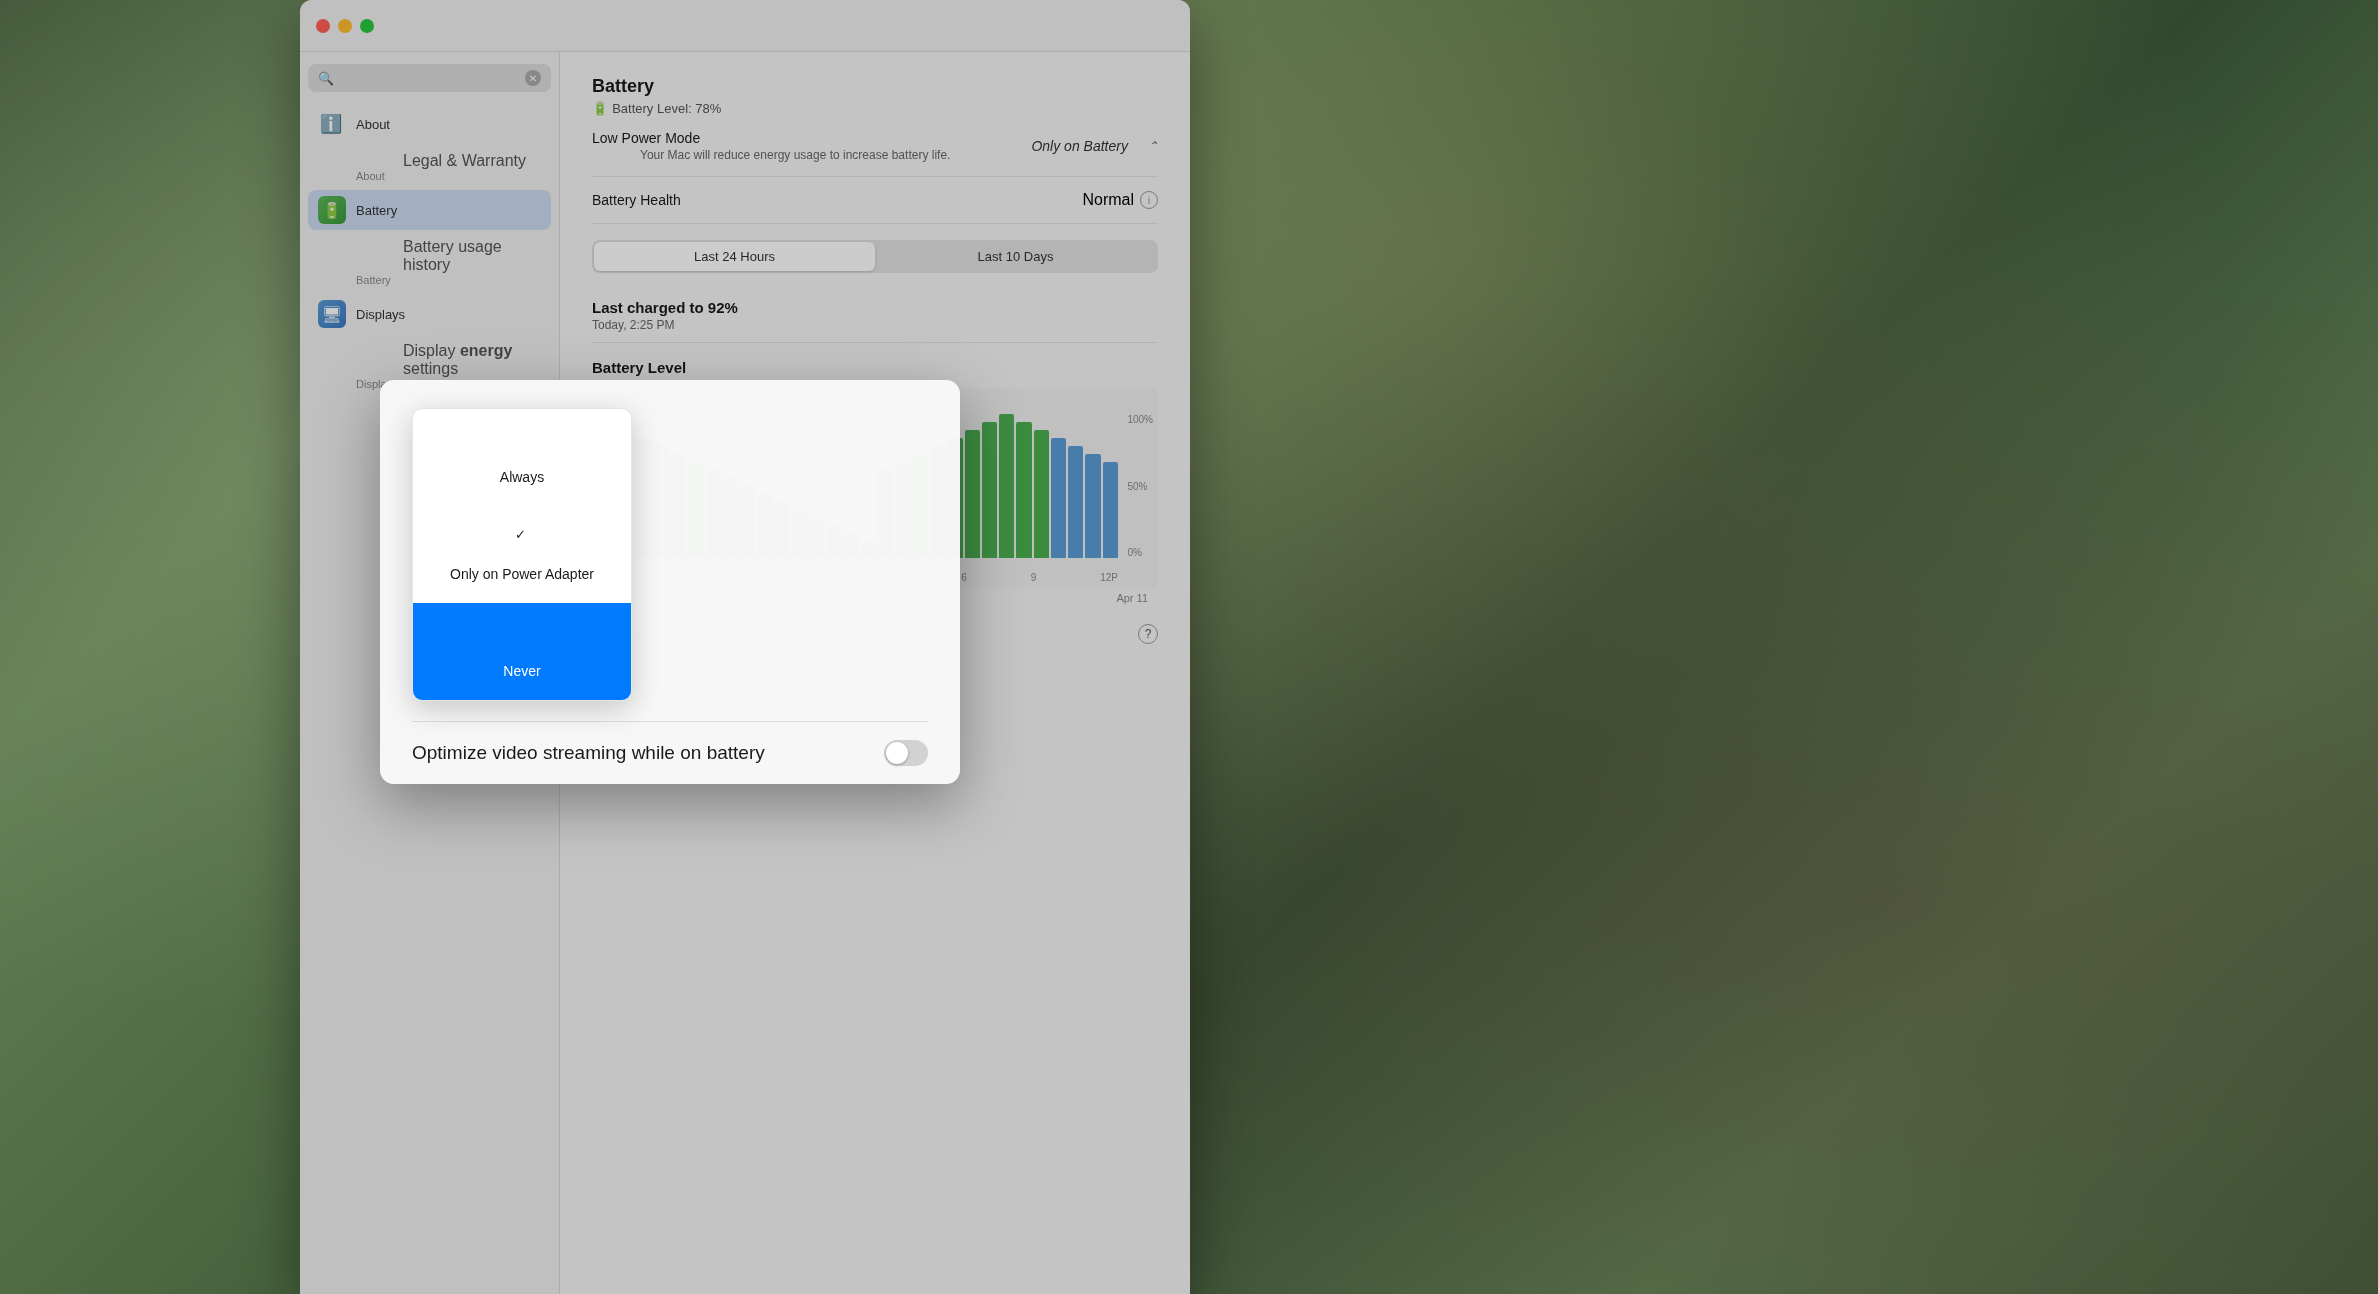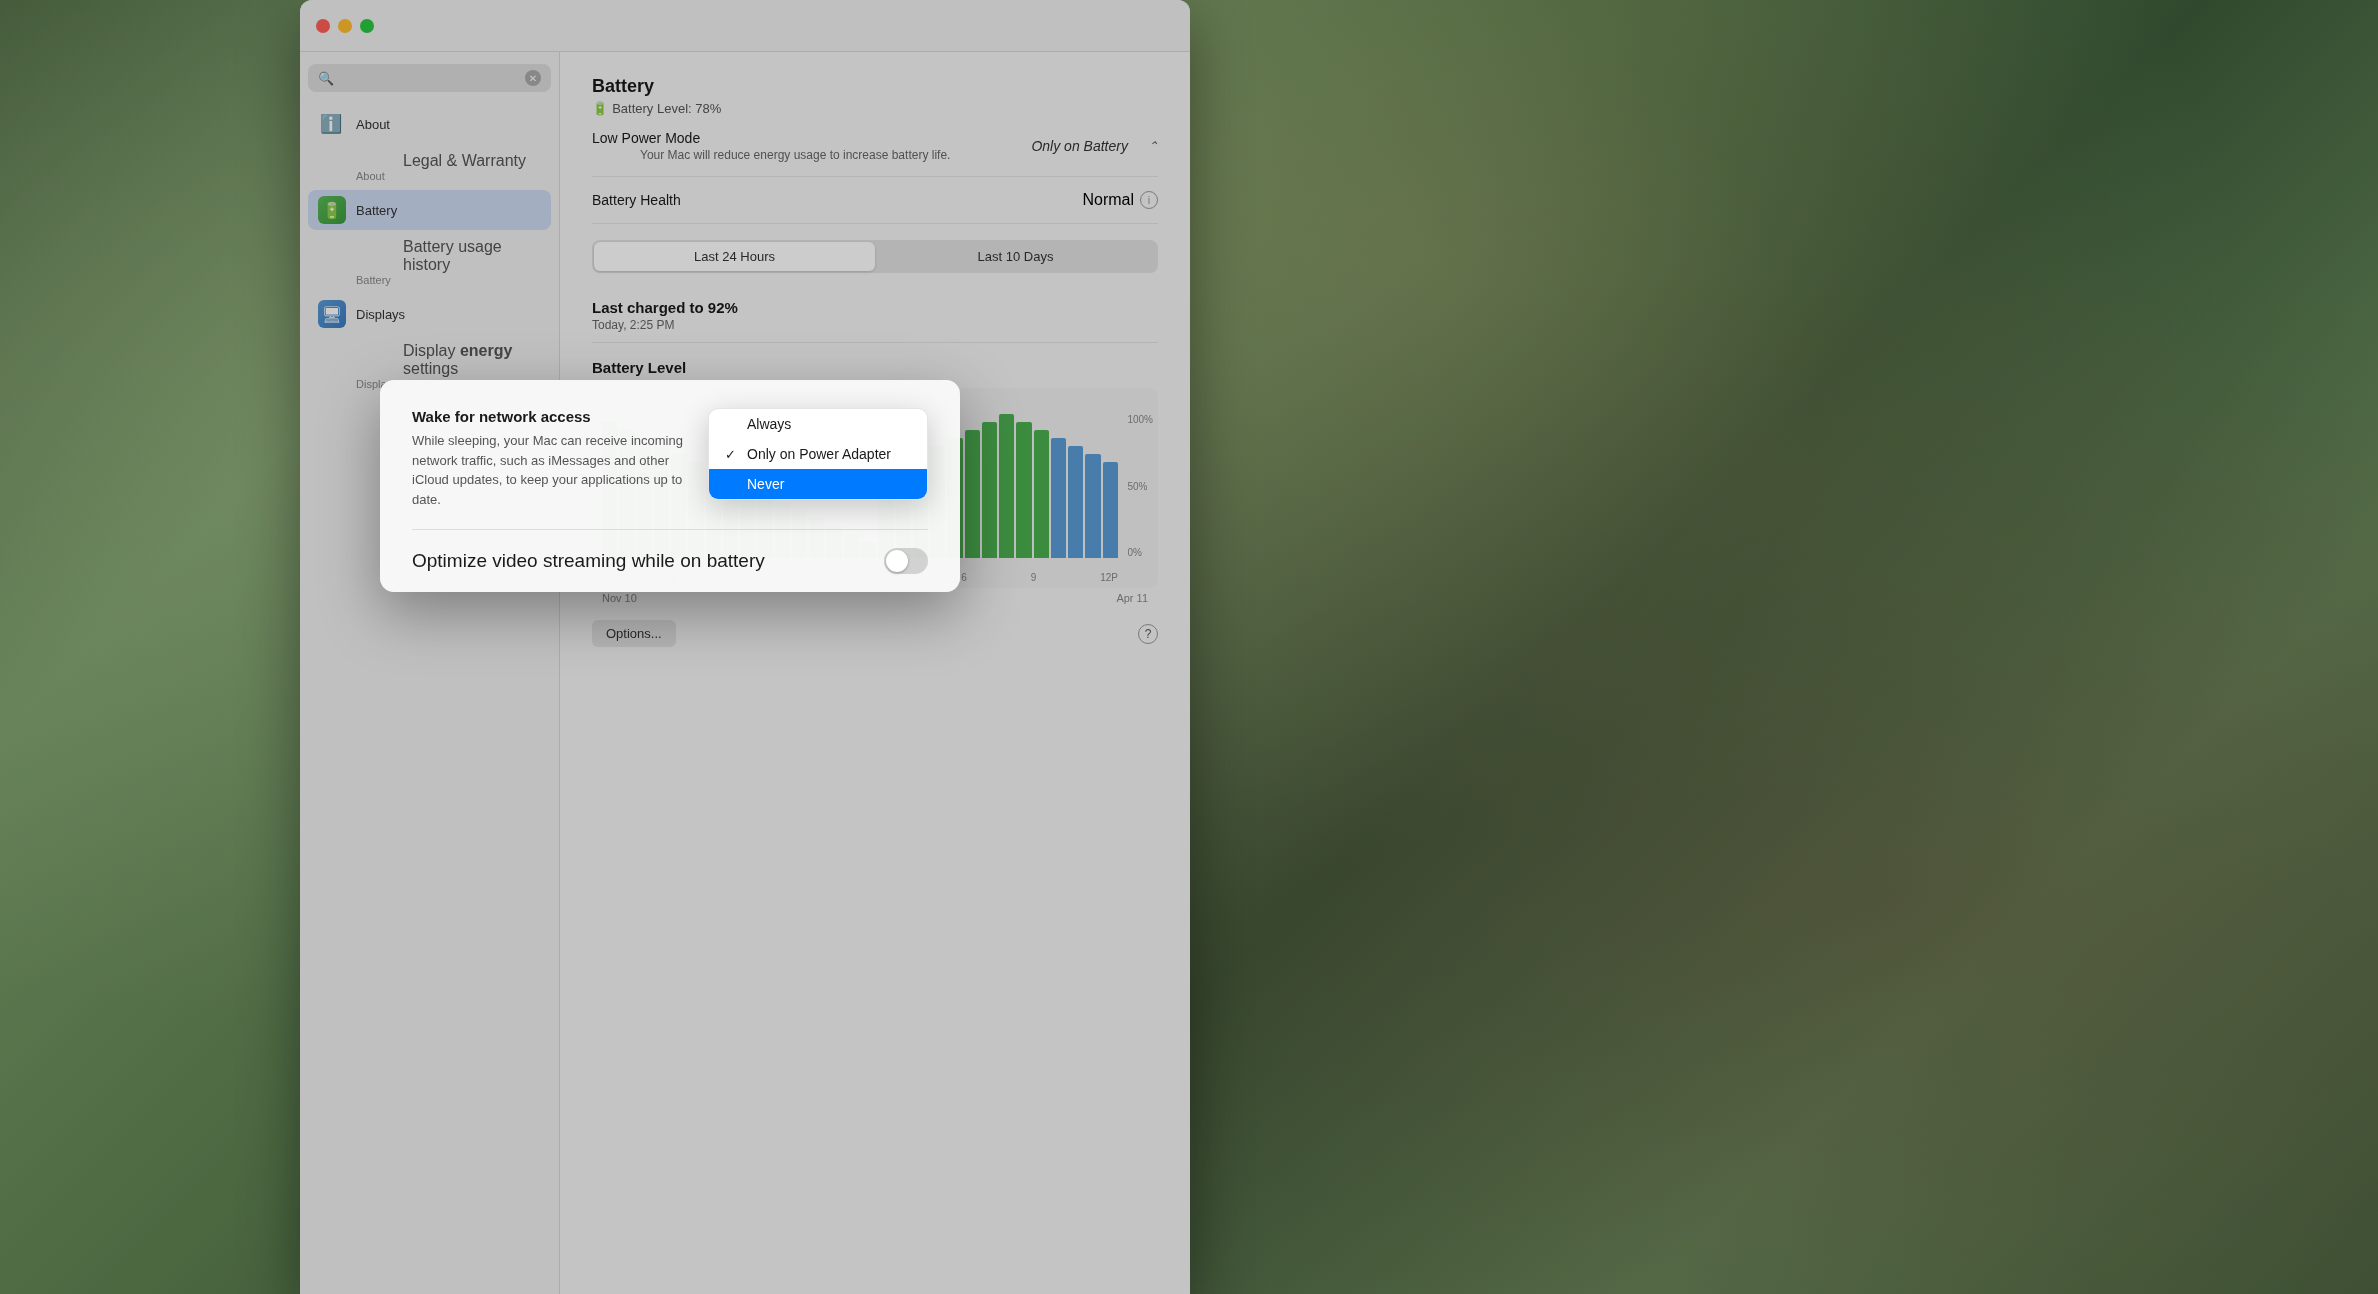--- a/index.html
+++ b/index.html
@@ -453,27 +453,28 @@
     .dropdown-menu {
       background: white;
       border-radius: 10px;
       box-shadow: 0 8px 30px rgba(0,0,0,0.2);
       overflow: hidden;
       min-width: 220px;
       border: 1px solid rgba(0,0,0,0.1);
     }
 
     .dropdown-item {
-      padding: 7px 16px;
+      padding: 21px 16px;
       font-size: 14px;
       color: #1a1a1a;
       cursor: pointer;
       display: flex;
       align-items: center;
-      gap: 8px;
+      gap: 24px;
+      flex-direction: column;
     }
 
     .dropdown-item.selected {
       background: #007aff;
       color: white;
     }
 
     .checkmark {
       width: 14px;
       font-size: 13px;
@@ -712,24 +713,20 @@
 
     </div>
   </div>
 </div>
 
 <div class="modal-overlay">
   <div class="modal">
     <div class="modal-content">
 
       <div class="modal-row">
-        <div class="modal-text-section">
-          <div class="modal-row-title">Wake for network access</div>
-          <div class="modal-row-desc">While sleeping, your Mac can receive incoming network traffic, such as iMessages and other iCloud updates, to keep your applications up to date.</div>
-        </div>
 
         <div class="dropdown-container">
           <div class="dropdown-menu">
             <div class="dropdown-item">
               <span class="checkmark">&nbsp;</span>
               <span>Always</span>
             </div>
             <div class="dropdown-item">
               <span class="checkmark">✓</span>
               <span>Only on Power Adapter</span>

